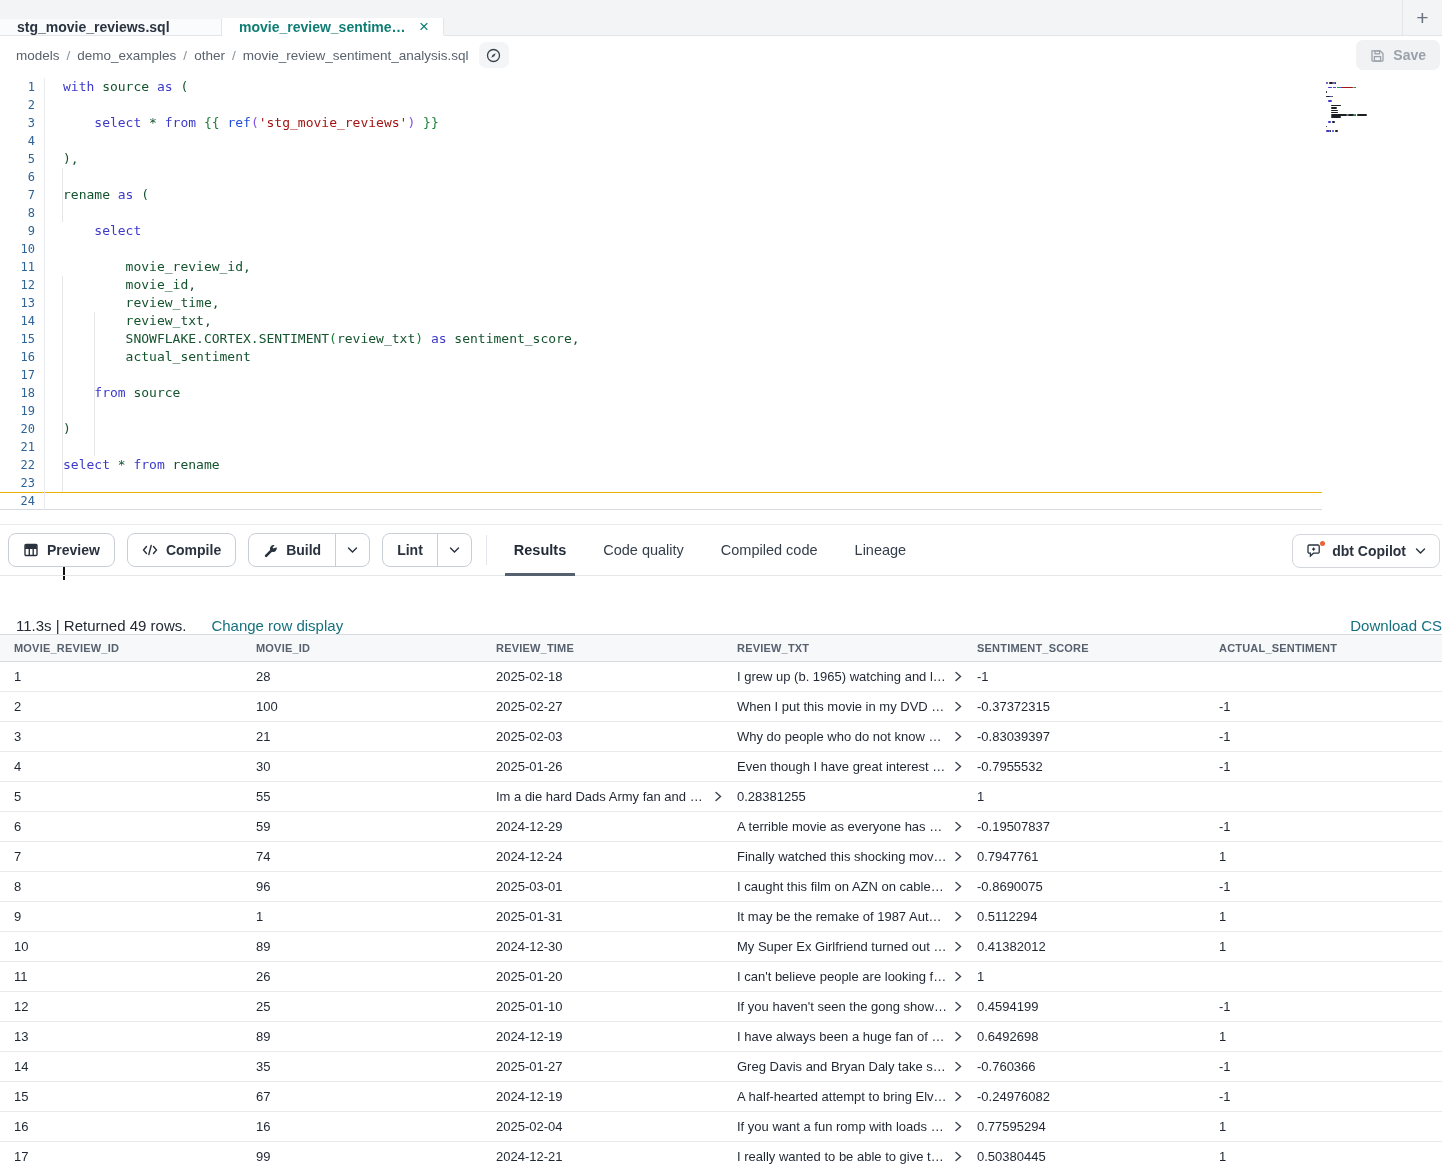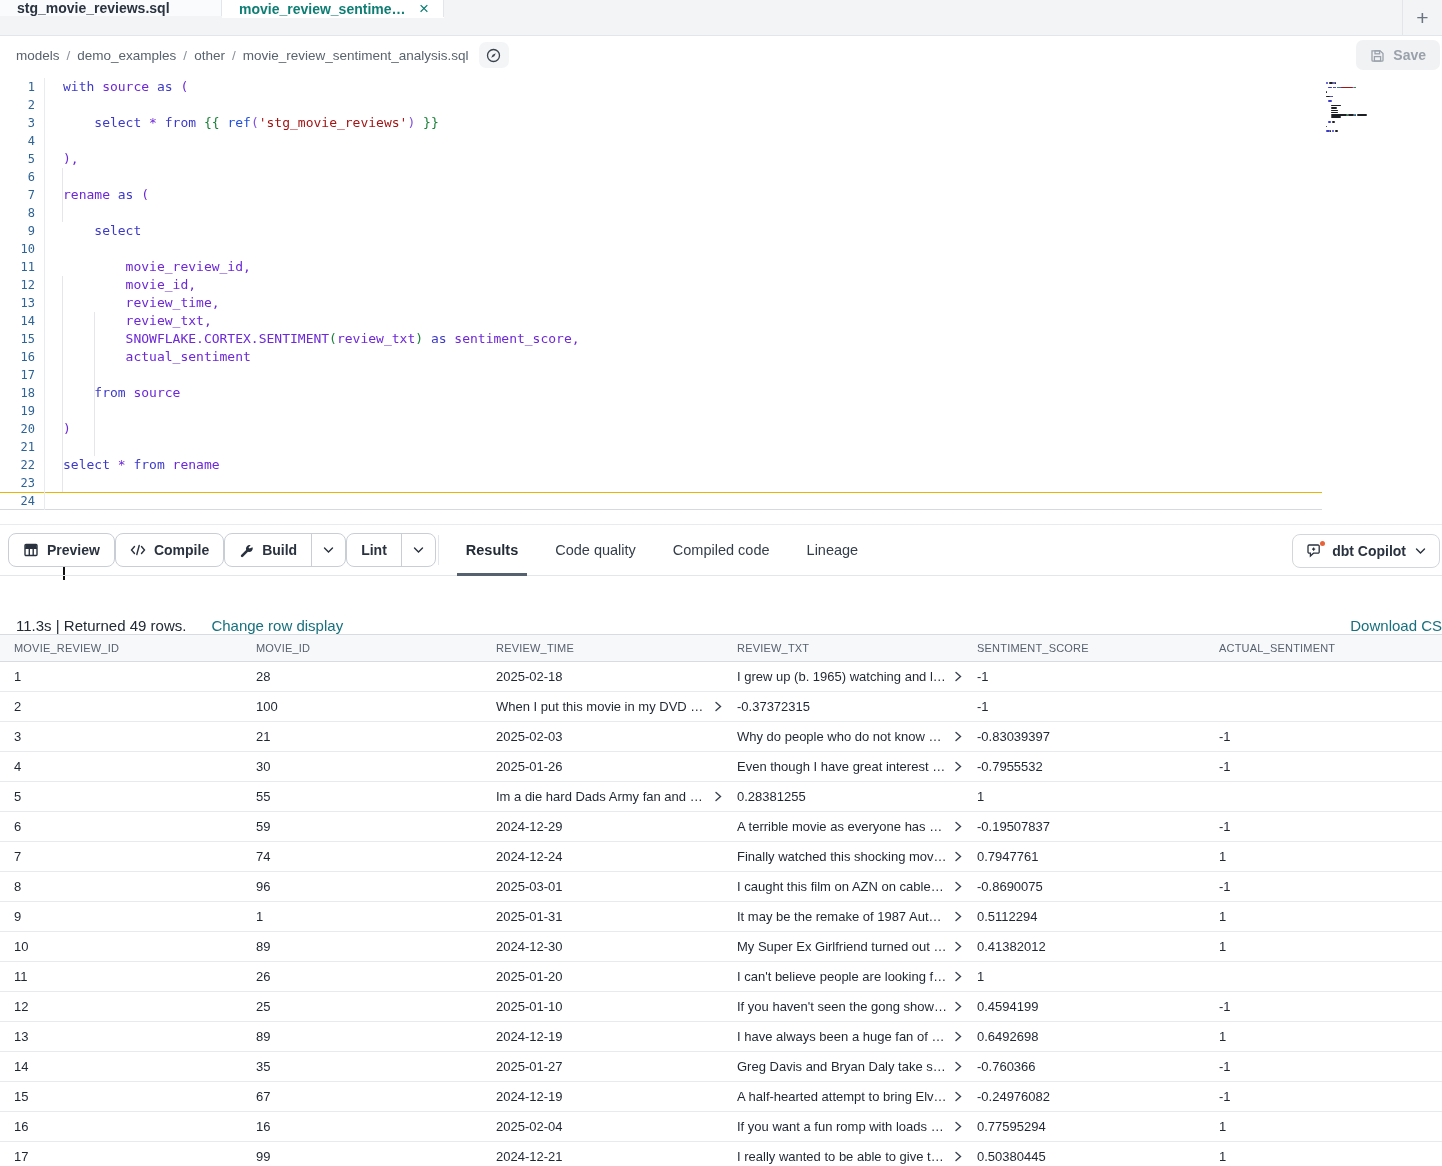--- a/index.html
+++ b/index.html
@@ -2,21 +2,21 @@
 <html><head>
 <meta charset="utf-8">
 <style>
   * { margin:0; padding:0; box-sizing:border-box; }
   html,body { width:1442px; height:1166px; overflow:hidden; background:#fff;
     font-family:"Liberation Sans", sans-serif; color:#1f2733; }
 
   
   .tabbar { height:36px; background:#f2f4f6; display:flex; align-items:stretch;
     border-bottom:1px solid #e2e5e9; position:relative; }
-  .tabs-list { display:flex; align-items:flex-start; }
+  .tabs-list { display:flex; align-items:flex-end; }
   .tab { width:222px; display:flex; align-items:center; justify-content:space-between;
     padding:0 14px 0 17px; font-size:14px; font-weight:600; color:#2a3340;
     background:#fafbfc; border-right:1px solid #e2e5e9; cursor:pointer; }
   .tab.active { background:#fff; color:#0e7d74; box-shadow:0 1px 0 #fff; }
   .tab-label { white-space:nowrap; overflow:hidden; text-overflow:ellipsis; }
   .tab-close { color:#0e7d74; font-size:17px; font-weight:400; margin-left:8px; line-height:1; }
   .tabbar-plus { position:absolute; right:0; top:0; height:36px; width:40px;
     display:flex; align-items:center; justify-content:center; font-size:21px; color:#6b7480;
     border-left:1px solid #e2e5e9; cursor:pointer; }
 
@@ -32,35 +32,35 @@
     display:flex; align-items:center; gap:8px; cursor:default; }
 
   
   .editor { position:relative; height:450px; background:#fff; padding-top:4px;
     font-family:"DejaVu Sans Mono", monospace; }
   .line { height:18px; display:flex; align-items:center; }
   .gutter { width:44px; flex:0 0 44px; text-align:right; padding-right:9px;
     font-size:12px; color:#2e6396; }
   .codetext { white-space:pre; font-size:13px; padding-left:19px; line-height:18px; }
   .tk-kw{color:#3d3ac9} .tk-fn{color:#2350dd} .tk-str{color:#a31515}
-  .tk-br{color:#1a8038} .tk-pp{color:#8250df} .tk-pl{color:#6d28d9}
+  .tk-br{color:#1a8038} .tk-pp{color:#8250df} .tk-pl{color:#14532d}
   .line.cur { width:1322px; border-top:1px solid #eab308; border-bottom:1px solid #d6dade; }
   .gutter-border { position:absolute; left:44px; top:4px; height:432px; width:1px; background:#e9ebee; }
   .guide { position:absolute; width:1px; background:#e4e6ea; }
   .cursor-caret { position:absolute; left:63px; top:490px; width:1.5px; height:16px; background:#111; }
   .minimap { position:absolute; right:44px; top:8px; width:72px; cursor:pointer; }
   .mm-line { height:2.3px; display:flex; }
   .mm-bar { height:1.5px; border-radius:1px; }
 
   
   .toolrow { height:52px; border-top:1px solid #e9ebee; border-bottom:1px solid #e4e7ea;
     display:flex; align-items:center; padding-left:8px; position:relative; }
   .btn { height:34px; border:1px solid #c9ced6; border-radius:8px; background:#fff;
     display:flex; align-items:center; font-size:14px; font-weight:600; color:#29323e;
-    cursor:pointer; }
+    cursor:pointer; margin-right:12px; }
   .btn .btn-main { display:flex; align-items:center; gap:8px; padding:0 14px; }
   .btn .btn-caret { height:100%; display:flex; align-items:center; padding:0 11px;
     border-left:1px solid #c9ced6; }
   .icon { display:inline-flex; }
   .tool-divider { width:1px; height:30px; background:#e3e6ea; margin:0 0 0 2px; }
   .rtabs { display:flex; height:52px; margin-left:27px; gap:37px; }
   .rtab { position:relative; display:flex; align-items:center; font-size:14.5px; color:#343e4a; cursor:pointer; }
   .rtab.active { font-weight:600; color:#222b36; }
   .rtab.active::after { content:""; position:absolute; left:-9px; right:-9px; bottom:0;
     height:3px; background:#55616e; }
@@ -74,21 +74,21 @@
   
   .statusrow { height:58px; display:flex; align-items:flex-end; padding:0 0 0 16px; }
   .status-summary { font-size:15px; color:#212a35; }
   .tlink { font-size:15px; color:#16707e; cursor:pointer; }
   .status-change { margin-left:25px; }
   .status-dl { margin-left:auto; margin-right:-10px; white-space:nowrap; }
 
   
   .gridrow { display:grid; grid-template-columns:242px 240px 241px 240px 242px 1fr; }
   .thead { height:28px; background:#f7f8fa; border-top:1px solid #d8dce1; border-bottom:1px solid #d8dce1; }
-  .th { display:flex; align-items:center; padding-left:14px; font-size:11px; font-weight:400;
+  .th { display:flex; align-items:center; padding-left:14px; font-size:11px; font-weight:700;
     color:#57616e; letter-spacing:.2px; white-space:nowrap; }
   .tr { height:30px; border-bottom:1px solid #e8ebee; }
   .td { display:flex; align-items:center; padding-left:14px; font-size:13px; color:#1f2733;
     white-space:nowrap; overflow:hidden; }
   .td .rv-text { overflow:hidden; text-overflow:ellipsis; }
   .rv-chev { margin-left:6px; flex:0 0 auto; display:inline-flex; cursor:pointer; }
 </style>
 </head>
 <body>
 
@@ -445,20 +445,21 @@
             <svg width="10" height="11" viewBox="0 0 10 11" fill="none" stroke="#39414e" stroke-width="1.4" stroke-linecap="round">
               <path d="M3 1.5 L7.5 5.5 L3 9.5"></path>
             </svg>
           </span>
         </div>
         <div class="td">-1</div>
       </div>
       <div class="gridrow tr">
         <div class="td">2</div>
         <div class="td">100</div>
+        <div class="td">2025-02-27</div>
         <div class="td">
           <span class="rv-text">When I put this movie in my DVD playe…</span>
           <span class="rv-chev">
             <svg width="10" height="11" viewBox="0 0 10 11" fill="none" stroke="#39414e" stroke-width="1.4" stroke-linecap="round">
               <path d="M3 1.5 L7.5 5.5 L3 9.5"></path>
             </svg>
           </span>
         </div>
         <div class="td">-0.37372315</div>
         <div class="td">-1</div>

